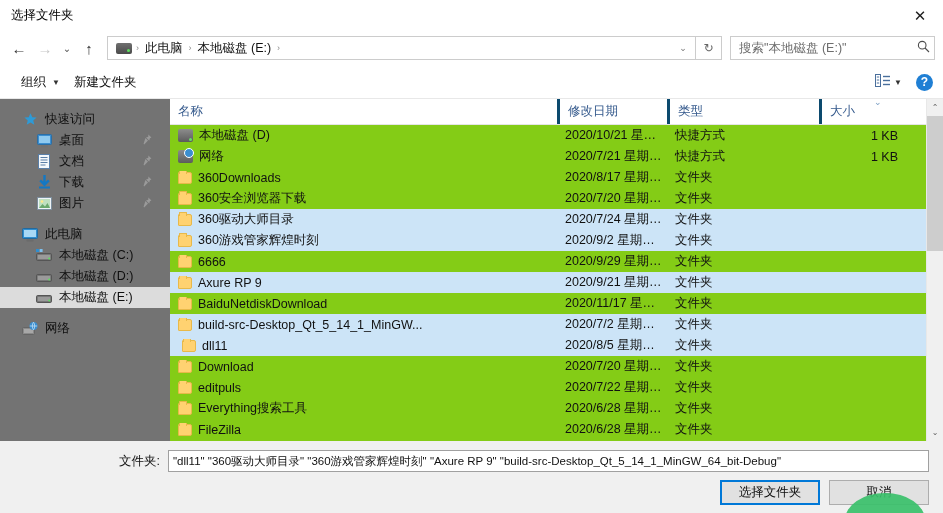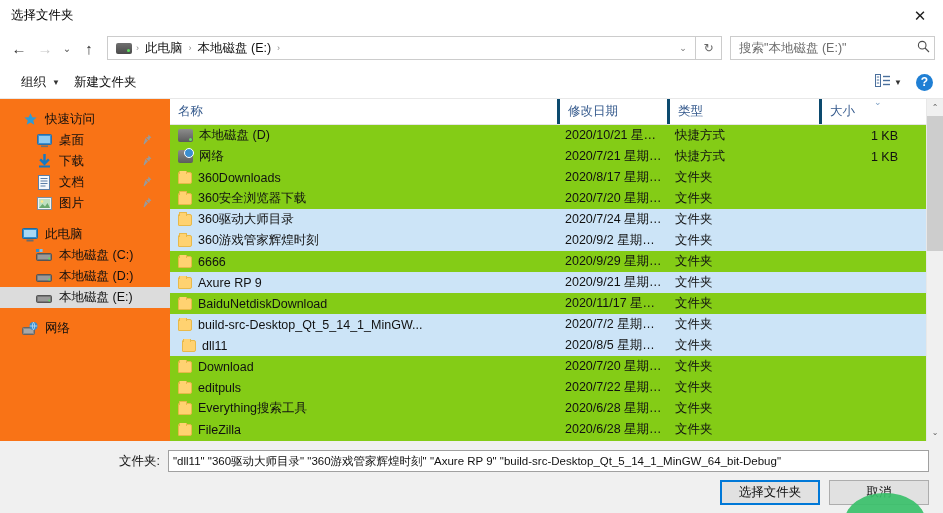--- a/index.html
+++ b/index.html
@@ -85,21 +85,21 @@
     width: 17px; height: 17px; border-radius: 50%; background: #1f7fd4; color: #fff;
     font-size: 12px; font-weight: bold; display:flex; align-items:center; justify-content:center;
     cursor: pointer; margin-left: 6px;
   }
 
   
   .body-area { flex: 1; display: flex; min-height: 0; border-top: 1px solid #e8e8e8; }
 
   
   .sidebar {
-    width: 170px; flex: 0 0 170px; background: #f97316; padding-top: 10px;
+    width: 170px; flex: 0 0 170px; background: #737373; padding-top: 10px;
     overflow: hidden; position: relative;
   }
   .nav-item {
     height: 21px; display: flex; align-items: center; padding-left: 22px; cursor: pointer;
     font-size: 12.5px; color: #0f0f0f; position: relative; white-space: nowrap;
   }
   .nav-item.child { padding-left: 36px; }
   .nav-item.selected { background: #dcdcdc; }
   .nav-item .ico { width: 16px; height: 16px; margin-right: 7px; flex: 0 0 16px;
     display: flex; align-items: center; justify-content: center; }
@@ -288,41 +288,41 @@
                 <rect x="4" y="11.5" width="7" height="1.6" fill="#707070"></rect>
               </svg>
             </span>
             <span>桌面</span>
             <span class="pin"><svg width="10" height="11" viewBox="0 0 10 11">
                 <path d="M6.4 0.6L9.4 3.6 7.9 4.3 7.2 6.6 4 3.4 6.3 2.7zM3.4 4L6 6.6 2.2 10.4 1.6 9.8z" fill="#9a9a9a"></path>
               </svg></span>
           </div>
           <div class="nav-item child">
             <span class="ico">
-              <svg width="15" height="15" viewBox="0 0 15 15">
-                <path d="M7.5 1v7M4 6.2l3.5 3.5L11 6.2" stroke="#1378c4" stroke-width="2.4" fill="none" stroke-linecap="square"></path>
-                <rect x="2" y="11.5" width="11" height="2" fill="#1378c4"></rect>
-              </svg>
-            </span>
-            <span>下载</span>
-            <span class="pin"><svg width="10" height="11" viewBox="0 0 10 11">
-                <path d="M6.4 0.6L9.4 3.6 7.9 4.3 7.2 6.6 4 3.4 6.3 2.7zM3.4 4L6 6.6 2.2 10.4 1.6 9.8z" fill="#9a9a9a"></path>
-              </svg></span>
-          </div>
-          <div class="nav-item child">
-            <span class="ico">
               <svg width="14" height="15" viewBox="0 0 14 15">
                 <rect x="1.5" y="0.5" width="11" height="14" fill="#f4f8fb" stroke="#5a7fa8"></rect>
                 <rect x="3.5" y="3" width="7" height="1" fill="#5a7fa8"></rect>
                 <rect x="3.5" y="5.5" width="7" height="1" fill="#5a7fa8"></rect>
                 <rect x="3.5" y="8" width="7" height="1" fill="#5a7fa8"></rect>
                 <rect x="3.5" y="10.5" width="5" height="1" fill="#5a7fa8"></rect>
               </svg>
             </span>
             <span>文档</span>
+            <span class="pin"><svg width="10" height="11" viewBox="0 0 10 11">
+                <path d="M6.4 0.6L9.4 3.6 7.9 4.3 7.2 6.6 4 3.4 6.3 2.7zM3.4 4L6 6.6 2.2 10.4 1.6 9.8z" fill="#9a9a9a"></path>
+              </svg></span>
+          </div>
+          <div class="nav-item child">
+            <span class="ico">
+              <svg width="15" height="15" viewBox="0 0 15 15">
+                <path d="M7.5 1v7M4 6.2l3.5 3.5L11 6.2" stroke="#1378c4" stroke-width="2.4" fill="none" stroke-linecap="square"></path>
+                <rect x="2" y="11.5" width="11" height="2" fill="#1378c4"></rect>
+              </svg>
+            </span>
+            <span>下载</span>
             <span class="pin"><svg width="10" height="11" viewBox="0 0 10 11">
                 <path d="M6.4 0.6L9.4 3.6 7.9 4.3 7.2 6.6 4 3.4 6.3 2.7zM3.4 4L6 6.6 2.2 10.4 1.6 9.8z" fill="#9a9a9a"></path>
               </svg></span>
           </div>
           <div class="nav-item child">
             <span class="ico">
               <svg width="15" height="13" viewBox="0 0 15 13">
                 <rect x="0.5" y="0.5" width="14" height="12" fill="#eef4f8" stroke="#7d8f9e"></rect>
                 <rect x="2" y="2" width="11" height="9" fill="#bfe0c0"></rect>
                 <circle cx="5" cy="4.5" r="1.3" fill="#ffe98a"></circle>

